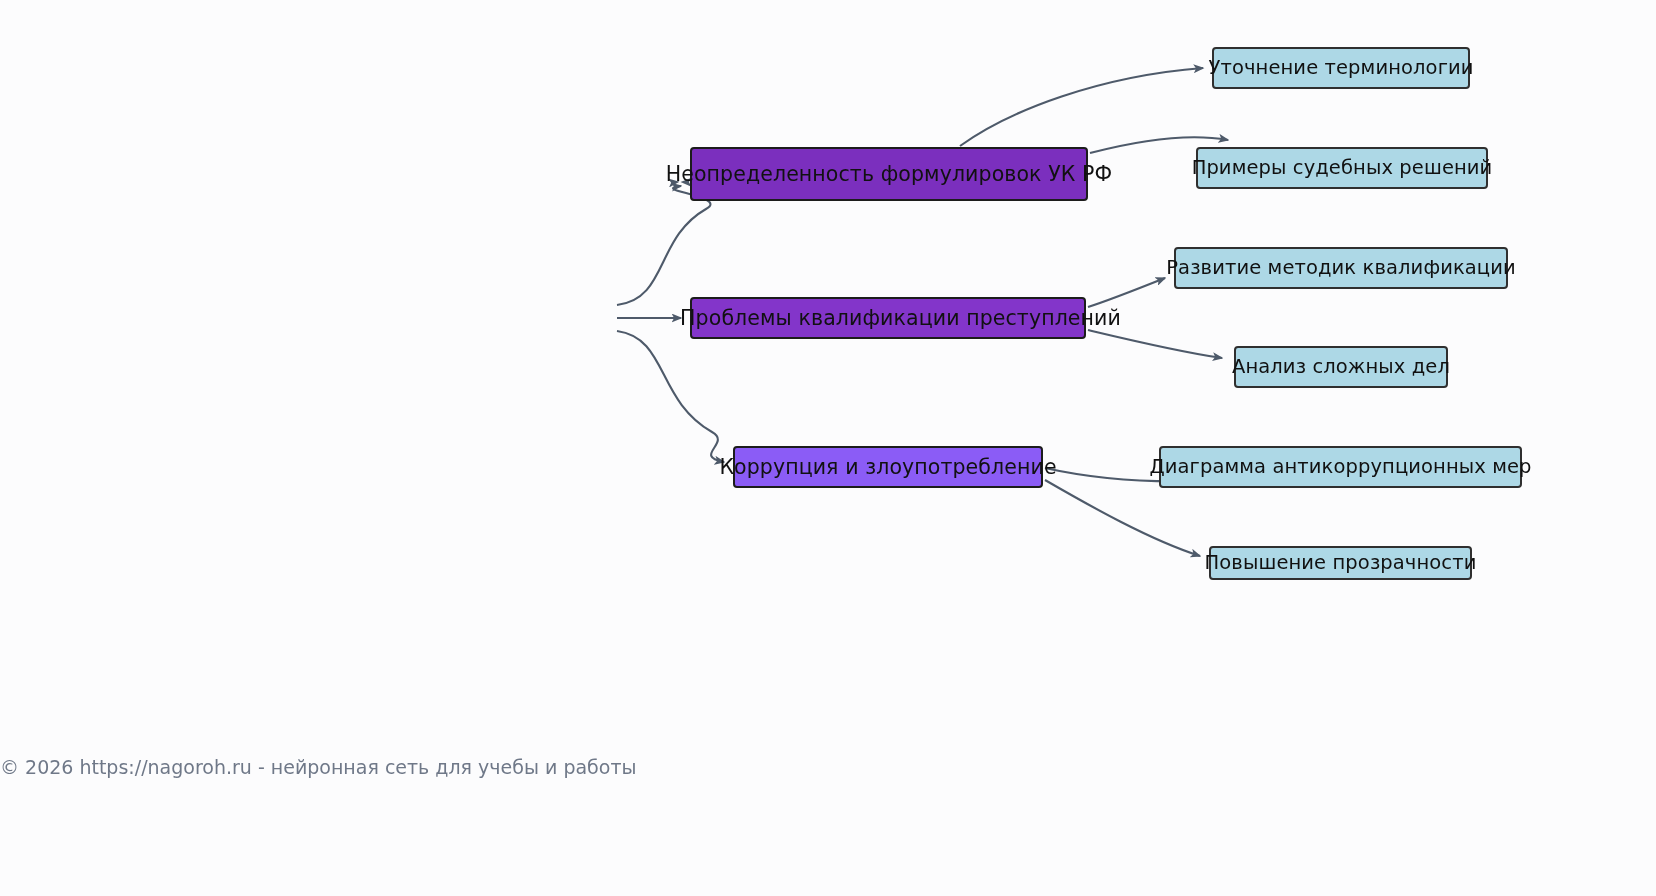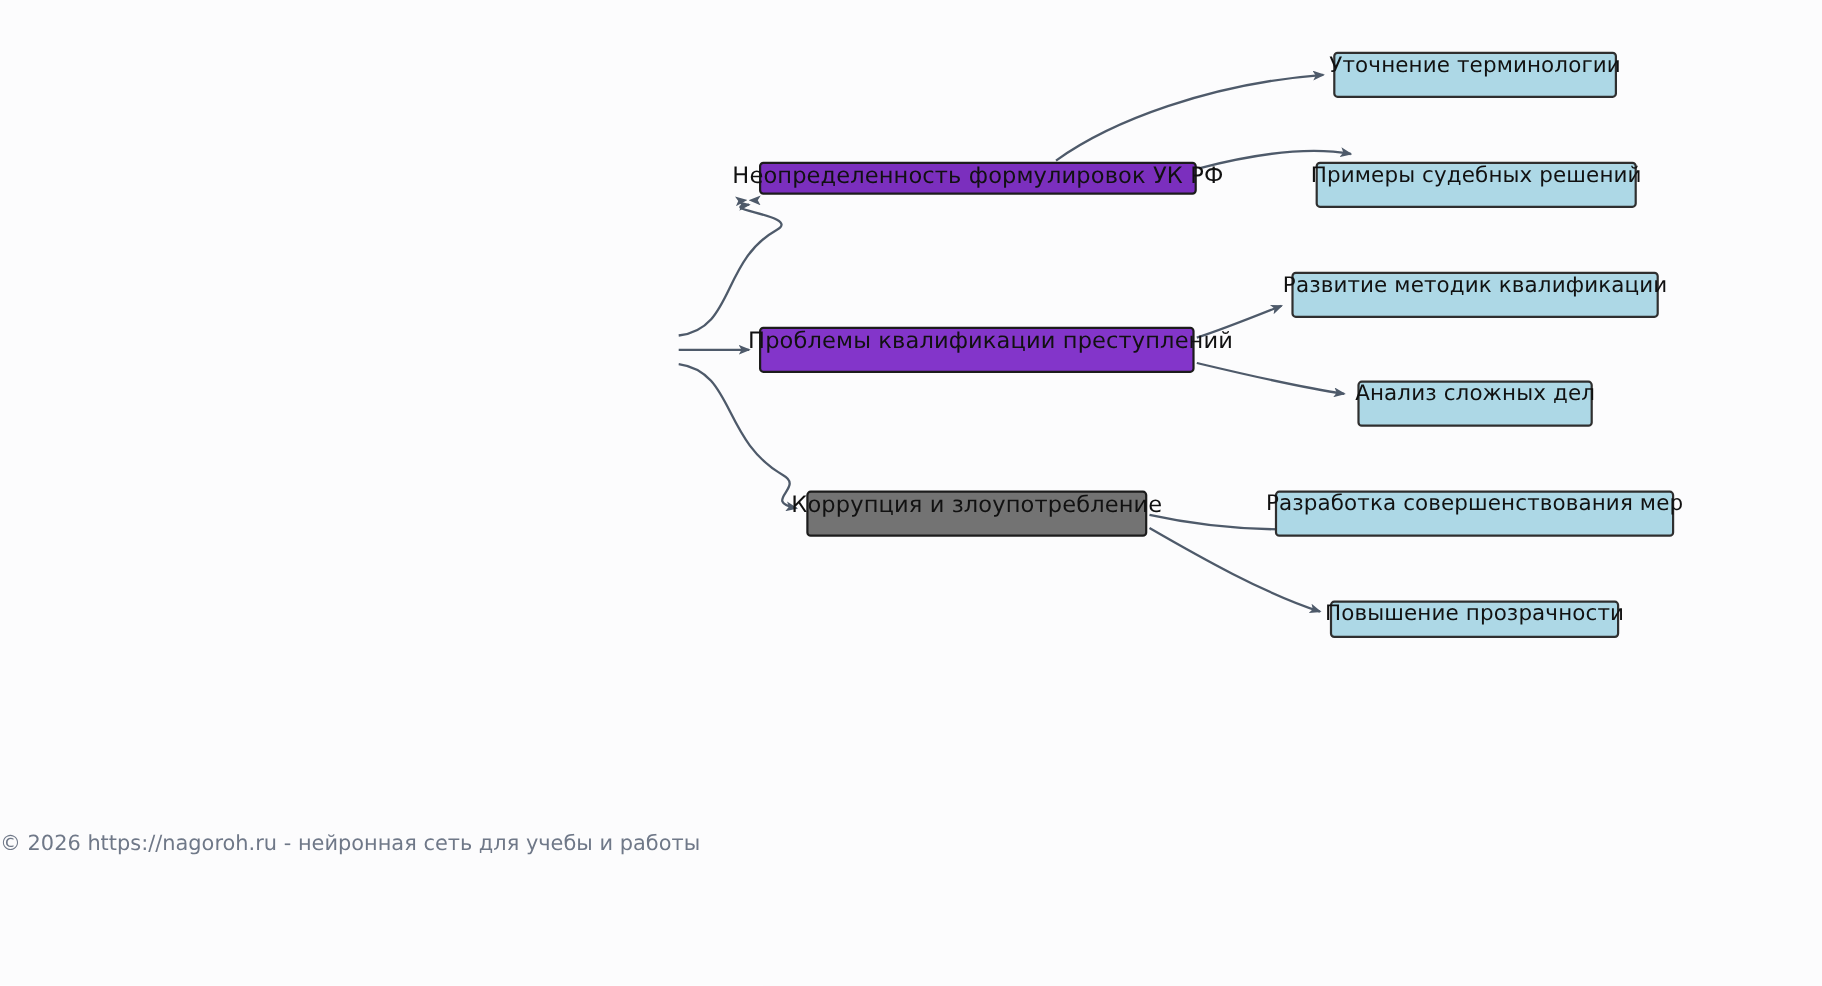--- a/index.html
+++ b/index.html
@@ -26,21 +26,21 @@
     top: 0;
     width: 1656px;
     height: 896px;
     pointer-events: none;
     z-index: 1;
   }
   .node {
     position: absolute;
     box-sizing: border-box;
     display: flex;
-    align-items: flex-start;
+    align-items: center;
     justify-content: center;
     border-radius: 4px;
     border: 2px solid #231f20;
     z-index: 2;
     white-space: nowrap;
     letter-spacing: 0.1px;
   }
   .node-label {
     display: block;
     line-height: 1;
@@ -51,21 +51,21 @@
     color: #111111;
     font-size: 20.5px;
   }
   .node.branch {
     background: #7b2fbe;
     border-color: #1c1c1c;
     color: #111111;
     font-size: 20.5px;
   }
   .node.branch.b2 { background: #8335ca; }
-  .node.branch.b3 { background: #737373; }
+  .node.branch.b3 { background: #8b5cf6; }
   .node.leaf {
     background: #add8e6;
     border-color: #2f2f2f;
     color: #111111;
     font-size: 19.5px;
   }
   #caption {
     position: absolute;
     left: 0;
     top: 668px;
@@ -122,21 +122,21 @@
 
       <path d="M 1088,307 C 1110,300 1130,292 1165,278"></path>
       <path d="M 1088,330 C 1130,340 1180,352 1222,358"></path>
 
       <path d="M 1045,468 C 1090,478 1150,484 1218,480"></path>
       <path d="M 1045,480 C 1090,506 1150,540 1200,556"></path>
     </g>
   </svg>
 
 
-  <div class="node branch b1" style="left:690px; top:147px; width:398px; height:30px;">
+  <div class="node branch b1" style="left:690px; top:147px; width:398px; height:54px;">
     <span class="node-label">Неопределенность формулировок УК РФ</span>
   </div>
 
   <div class="node branch b2" style="left:690px; top:297px; width:396px; height:42px;padding-left:25px;">
     <span class="node-label">Проблемы квалификации преступлений</span>
   </div>
 
   <div class="node branch b3" style="left:733px; top:446px; width:310px; height:42px;">
     <span class="node-label">Коррупция и злоупотребление</span>
   </div>
@@ -151,21 +151,21 @@
 
   <div class="node leaf" style="left:1174px; top:247px; width:334px; height:42px;">
     <span class="node-label">Развитие методик квалификации</span>
   </div>
 
   <div class="node leaf" style="left:1234px; top:346px; width:214px; height:42px;">
     <span class="node-label">Анализ сложных дел</span>
   </div>
 
   <div class="node leaf" style="left:1159px; top:446px; width:363px; height:42px;">
-    <span class="node-label">Разработка совершенствования мер</span>
+    <span class="node-label">Диаграмма антикоррупционных мер</span>
   </div>
 
   <div class="node leaf" style="left:1209px; top:546px; width:263px; height:34px;">
     <span class="node-label">Повышение прозрачности</span>
   </div>
 
 
   <div id="footer">© 2026 https://nagoroh.ru - нейронная сеть для учебы и работы</div>
 
 </div>

